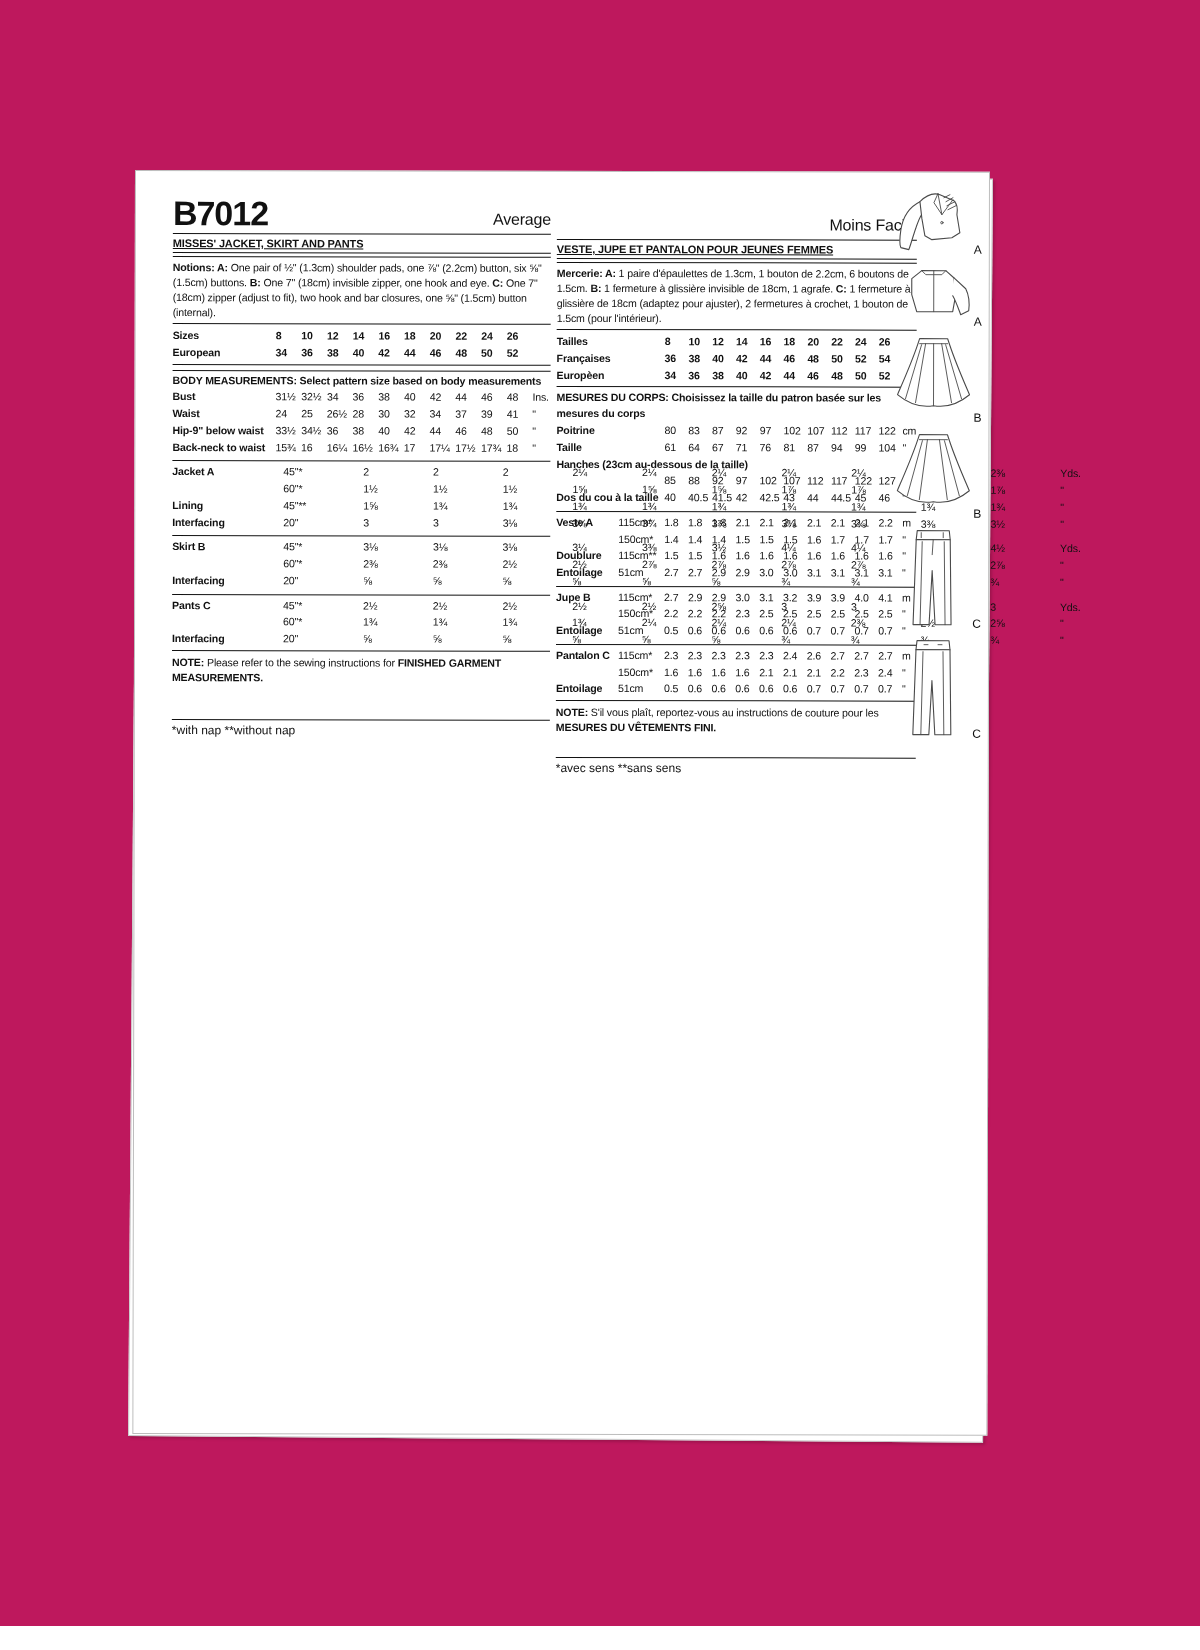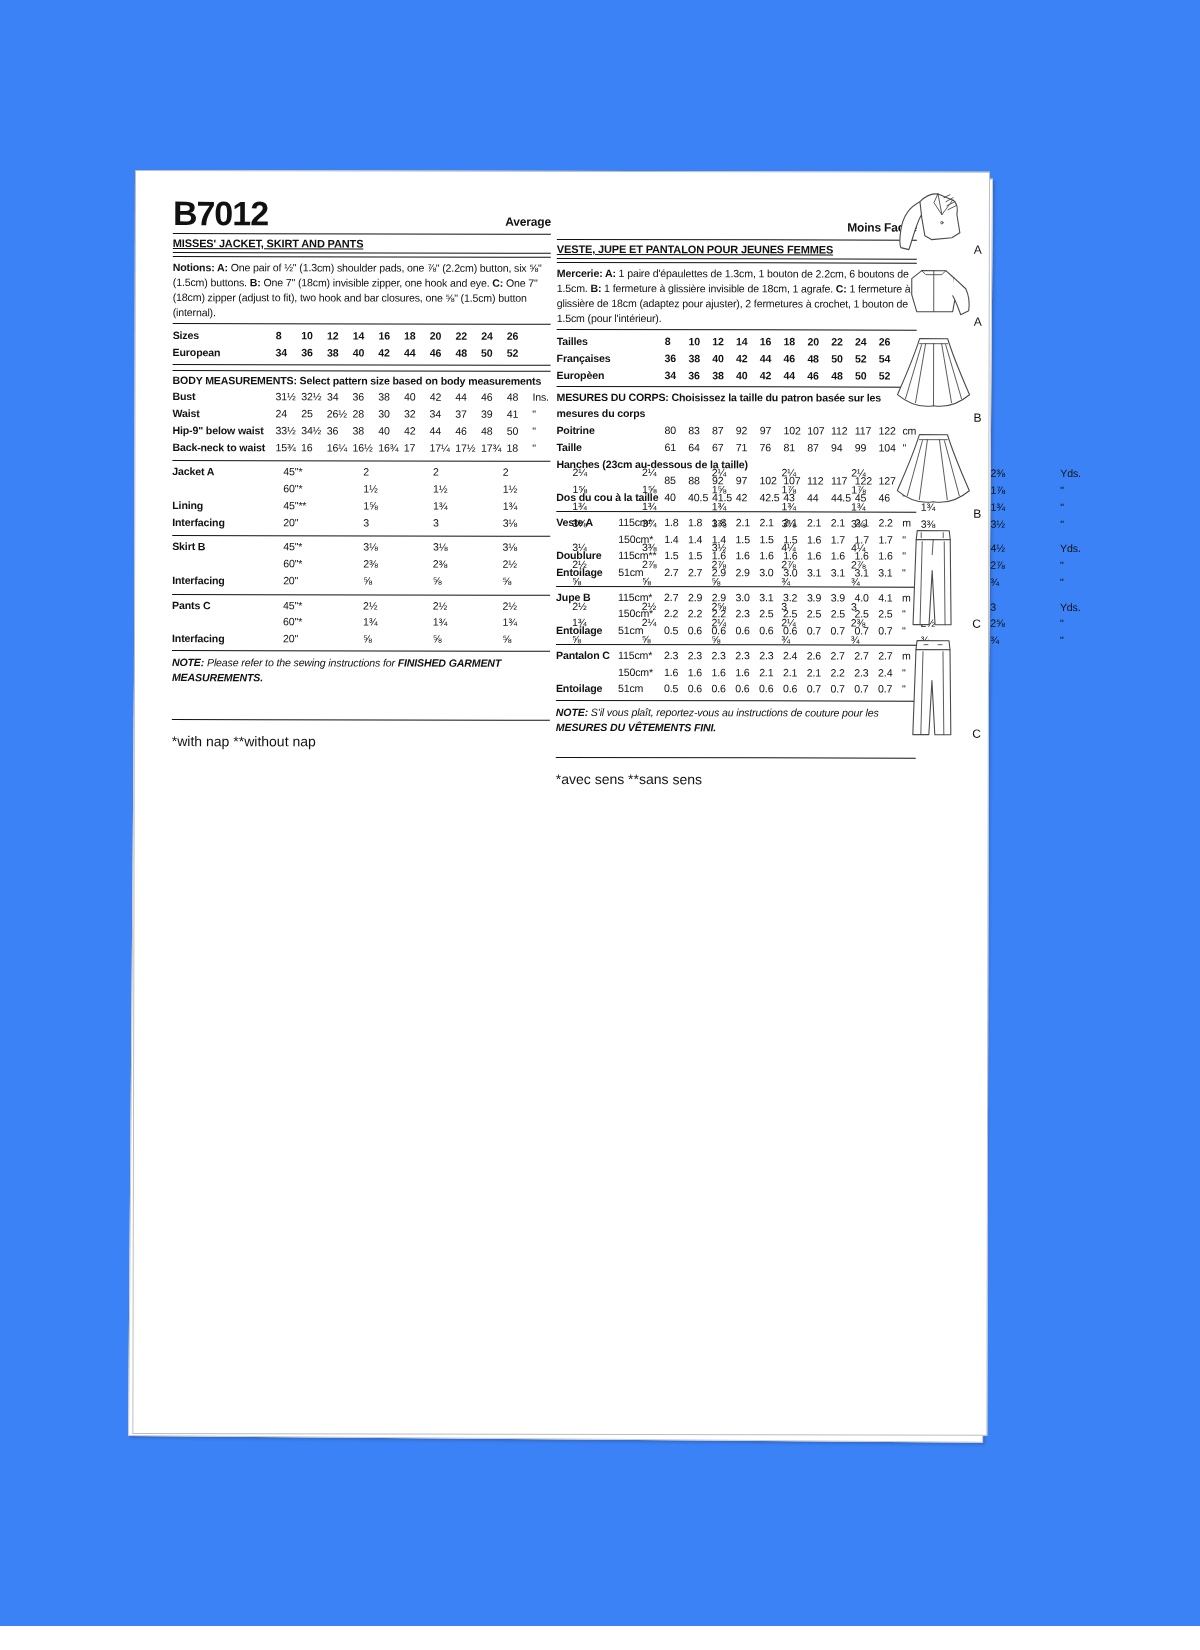--- a/index.html
+++ b/index.html
@@ -1,51 +1,51 @@
 <!DOCTYPE html>
 <html><head>
 <meta charset="utf-8">
 <style>
   html,body{margin:0;padding:0;background:#fff;width:1200px;height:1650px;
     font-family:"Liberation Sans",sans-serif;color:#111;}
-  .stage{position:relative;width:1200px;height:1626px;overflow:hidden;background:#3b82f6;}
+  .stage{position:relative;width:1200px;height:1626px;overflow:hidden;background:#be185d;}
   .sheet-back{position:absolute;left:138px;top:172px;width:853px;height:1262px;
     background:#fff;border:1px solid #c9c9c9;transform:rotate(.45deg);transform-origin:top left;
     box-shadow:2px 2px 3px rgba(0,0,0,.18);}
   .sheet{position:absolute;left:135px;top:170px;width:853px;height:1262px;background:#fff;
     border:1px solid #bdbdbd;transform:rotate(.12deg);transform-origin:top left;}
   .col{position:absolute;letter-spacing:-.15px;}
   .col-en{left:37px;top:25px;width:378px;}
   .col-fr{left:421px;top:25px;width:360px;}
   .illus-col{position:absolute;left:756px;top:16px;width:88px;display:flex;flex-direction:column;gap:6px;}
   .hdr-row{display:flex;justify-content:space-between;align-items:flex-end;}
   .pat-num{font-size:34px;font-weight:bold;letter-spacing:-1px;line-height:1;}
-  .difficulty{font-size:12px;font-weight:bold;letter-spacing:-.2px;padding-bottom:2px;}
+  .difficulty{font-size:16px;font-weight:normal;letter-spacing:-.2px;padding-bottom:2px;}
   .fr-hdr{display:flex;justify-content:flex-end;align-items:flex-end;height:39px;}
   .rule{border-top:1.4px solid #111;margin:3px 0;}
   .rule.thin{border-top:1px solid #111;}
   .rule.gap{margin:5px 0 2px 0;}
   .doc-title{font-size:11px;font-weight:bold;margin:2px 0 1px 0;text-decoration:underline;}
   .para{font-size:10.6px;line-height:1.42;margin:2px 0;}
   .para .b{font-weight:bold;}
   .b{font-weight:bold;}
   .tbl{font-size:10.6px;}
   .tbl .trow{display:grid;align-items:baseline;line-height:1.58;}
   .sizes-en .trow,.body-en .trow{grid-template-columns:103px repeat(10,25.7px) 1fr;}
   .yard-en .trow{grid-template-columns:67px 36px repeat(10,25.7px) 1fr;gap:44px;}
   .sizes-fr .trow,.body-fr .trow{grid-template-columns:108px repeat(10,23.8px) 1fr;}
   .yard-fr .trow{grid-template-columns:62px 46px repeat(10,23.8px) 1fr;}
   .tbl .lbl{font-weight:bold;white-space:nowrap;}
   .tbl .spec,.tbl .val,.tbl .unit{white-space:nowrap;}
   .tbl .trow.boldvals .val{font-weight:bold;}
   .tbl .tspan{font-weight:bold;line-height:1.58;}
   .tbl-header{font-size:10.6px;font-weight:bold;line-height:1.5;}
-  .note{margin-top:4px;font-style:italic;}
+  .note{margin-top:4px;}
   .footnote-block{margin-top:34px;}
-  .footnote{font-size:14px;letter-spacing:0;margin-top:13px;}
+  .footnote{font-size:12px;letter-spacing:0;margin-top:3px;}
   .fr-footnote-block{margin-top:22px;}
   .illus{position:relative;}
   .illus svg{display:block;}
   .illus .glabel{position:absolute;right:-2px;bottom:0;font-size:12px;}
   .sketch{stroke:#4a4a4a;stroke-width:1.1;fill:#fff;stroke-linejoin:round;stroke-linecap:round;}
   .sketch-line{stroke:#4a4a4a;stroke-width:.9;fill:none;stroke-linejoin:round;stroke-linecap:round;}
 </style>
 </head>
 <body>
 

